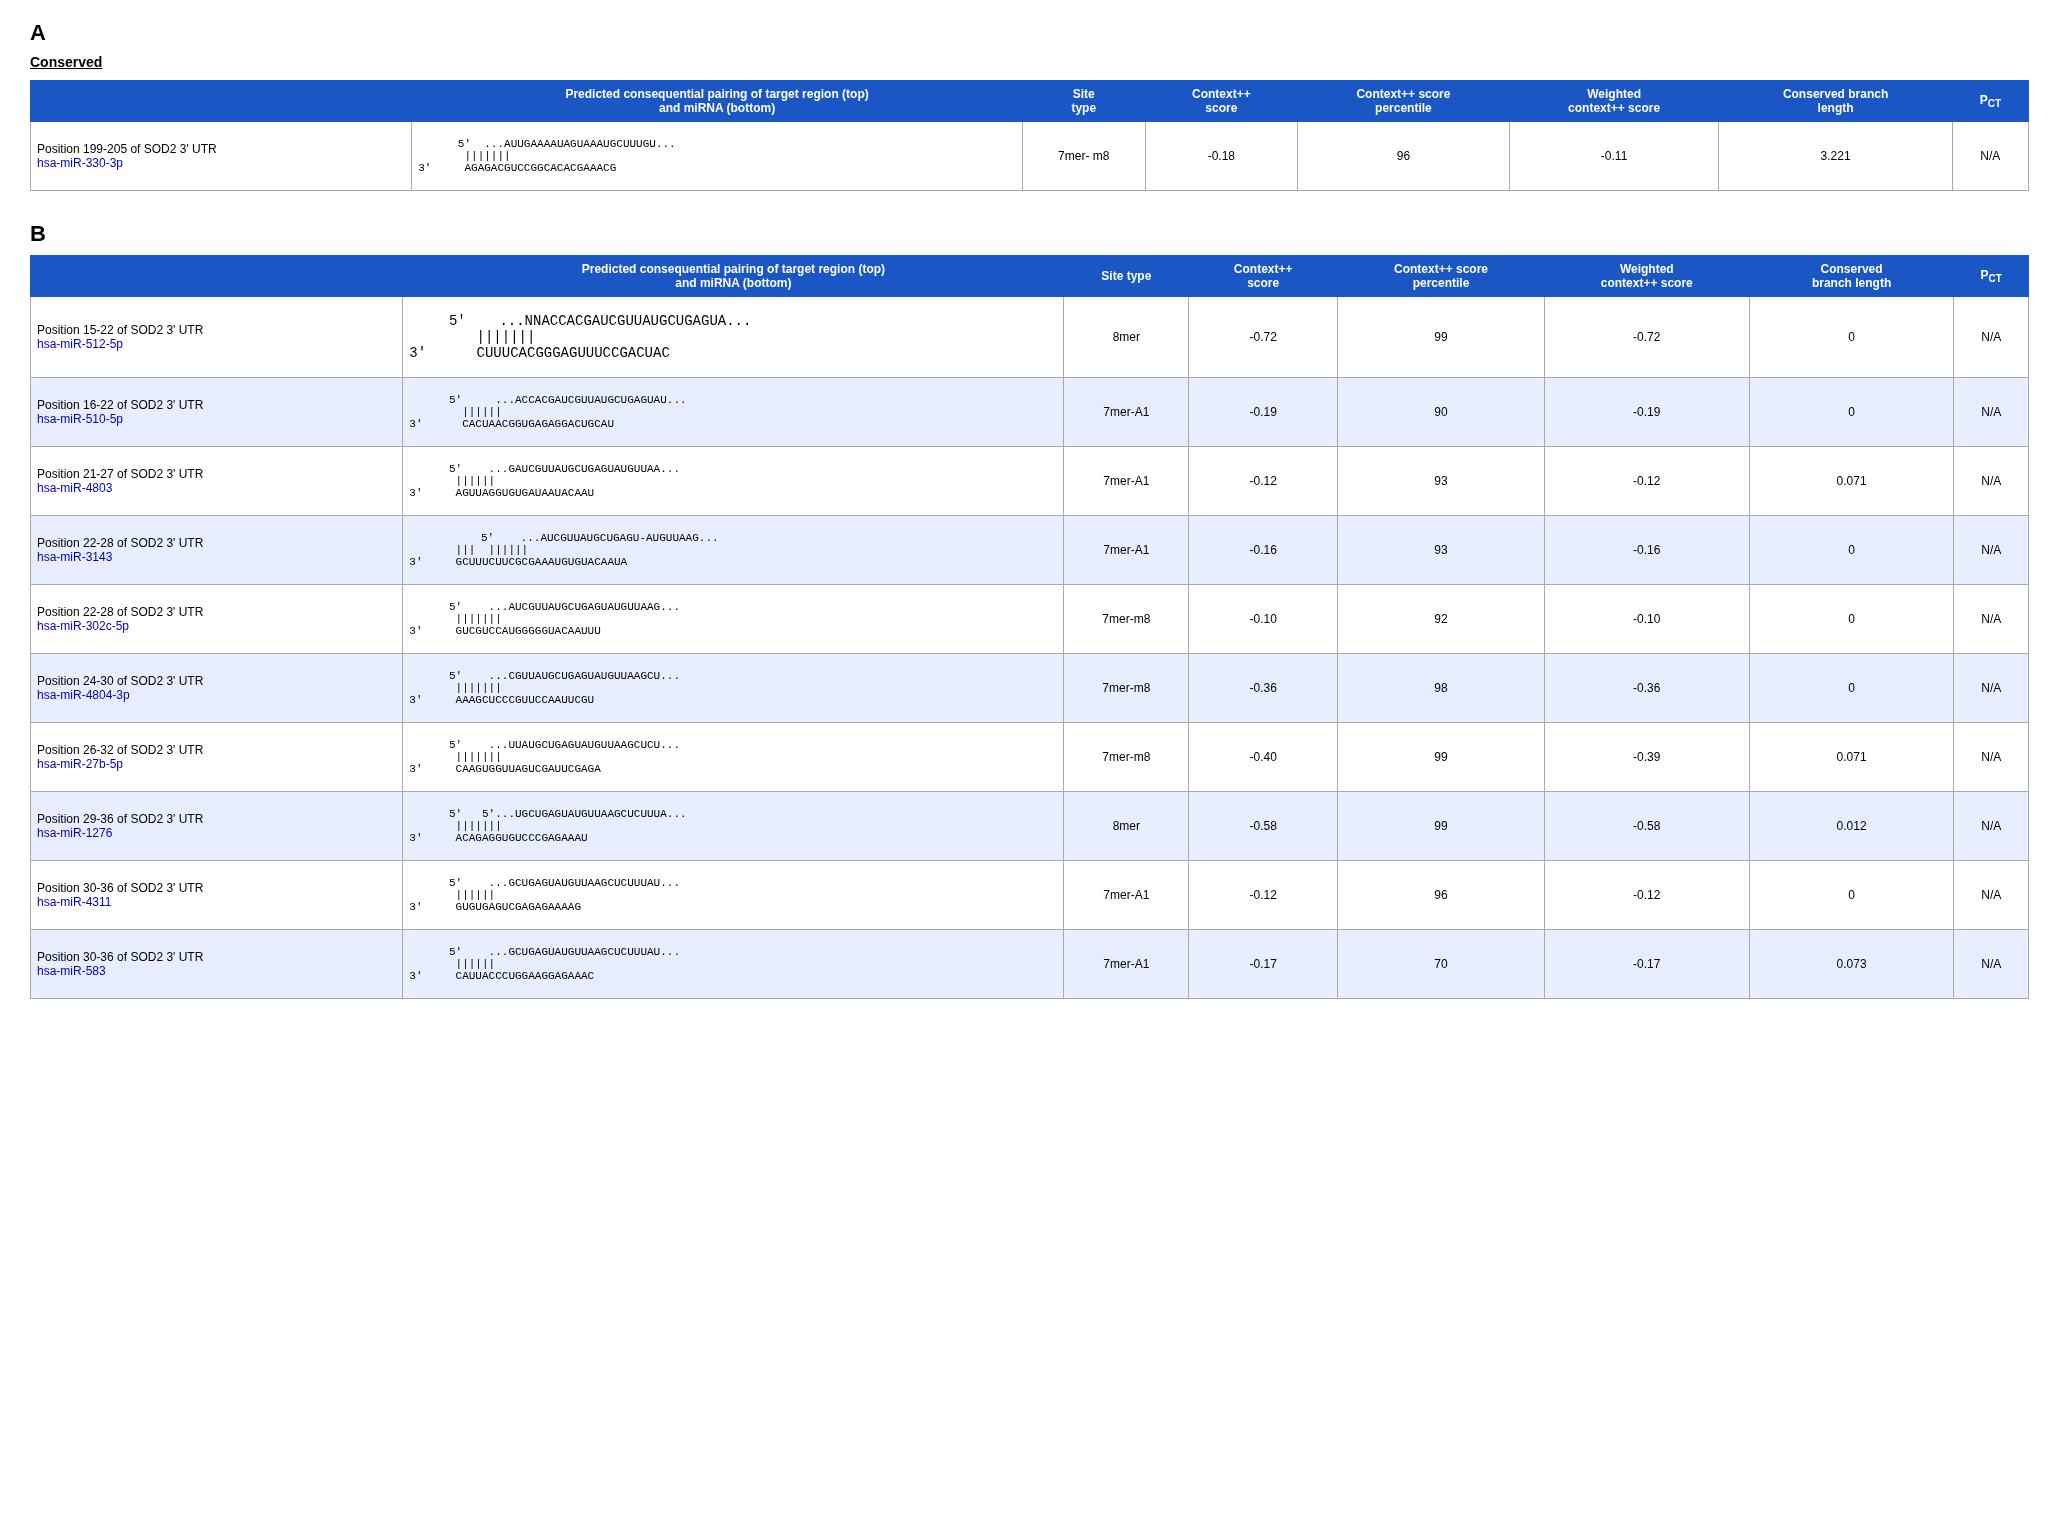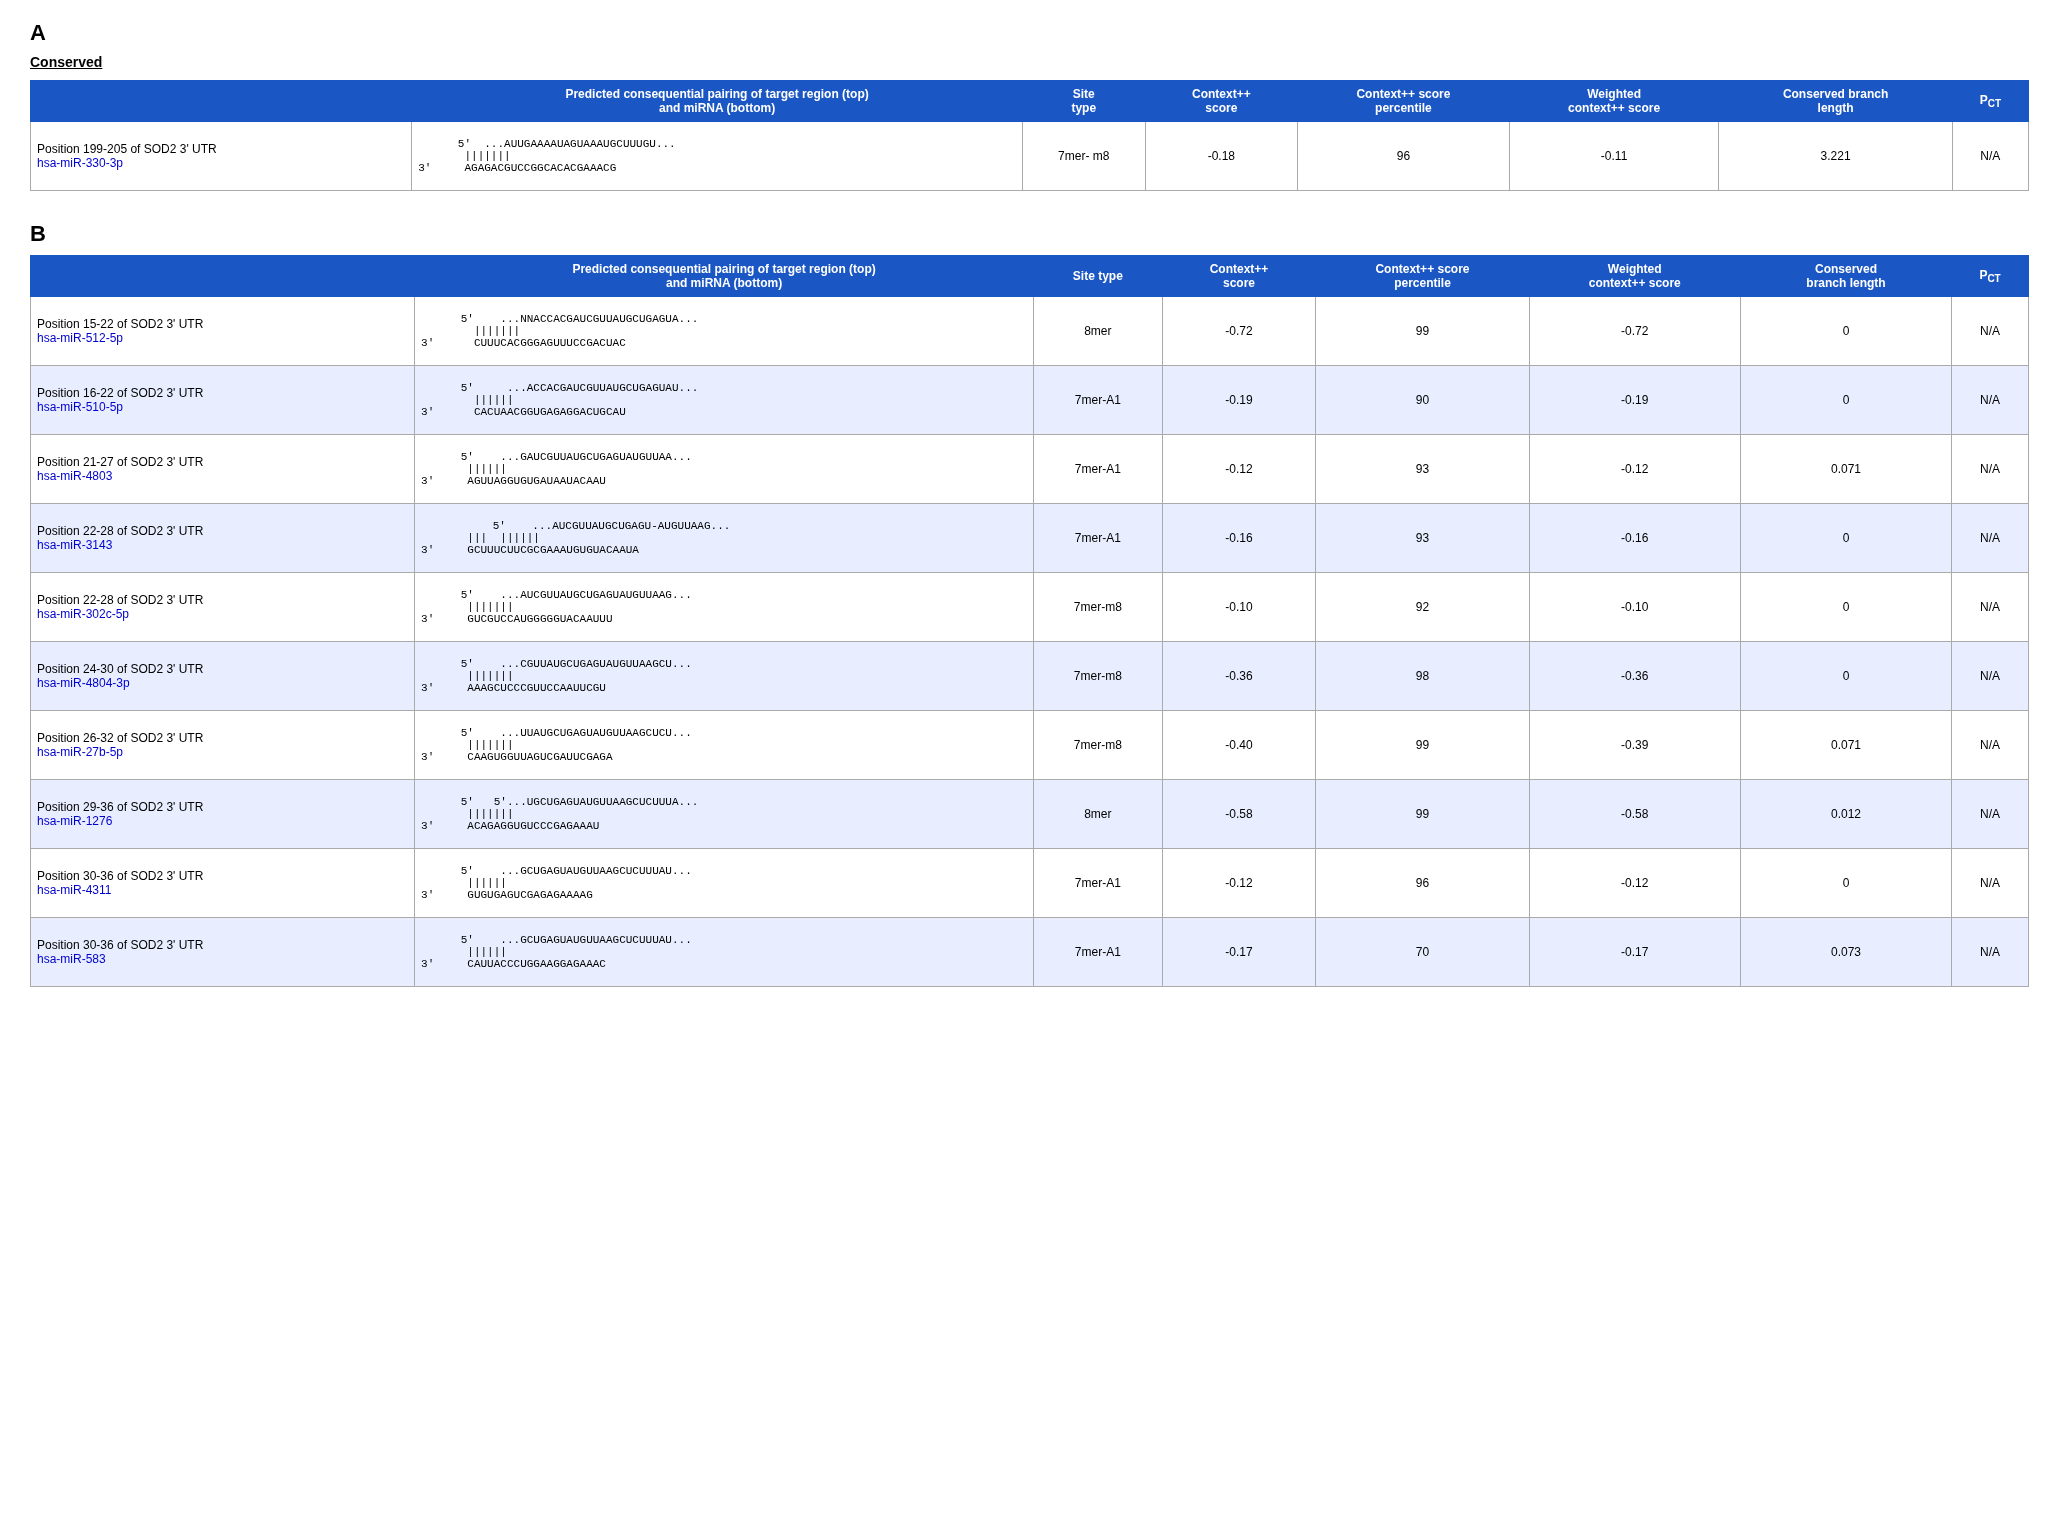--- a/index.html
+++ b/index.html
@@ -140,21 +140,21 @@
         <th style="min-width:40px;">P<sub>CT</sub></th>
       </tr>
     </thead>
     <tbody id="poorly-conserved-table-body">
     <tr>
     <td class="row-left-col">
       <div class="position-text">Position 15-22 of SOD2 3' UTR</div>
       <div class="mirna-link">hsa-miR-512-5p</div>
     </td>
     <td class="seq-col">
-      <span style="font-family:Courier New,monospace;font-size:11px;white-space:pre;text-align:right;">5'    ...NNACCACGAUCGUUAUGCUGAGUA...
+      <span style="font-family:Courier New,monospace;font-size:14px;white-space:pre;text-align:right;">5'    ...NNACCACGAUCGUUAUGCUGAGUA...
         |||||||
 3'      CUUUCACGGGAGUUUCCGACUAC</span>
     </td>
     <td class="center-col">8mer</td>
     <td class="center-col">-0.72</td>
     <td class="center-col">99</td>
     <td class="center-col">-0.72</td>
     <td class="center-col">0</td>
     <td class="center-col">N/A</td>
   </tr>

